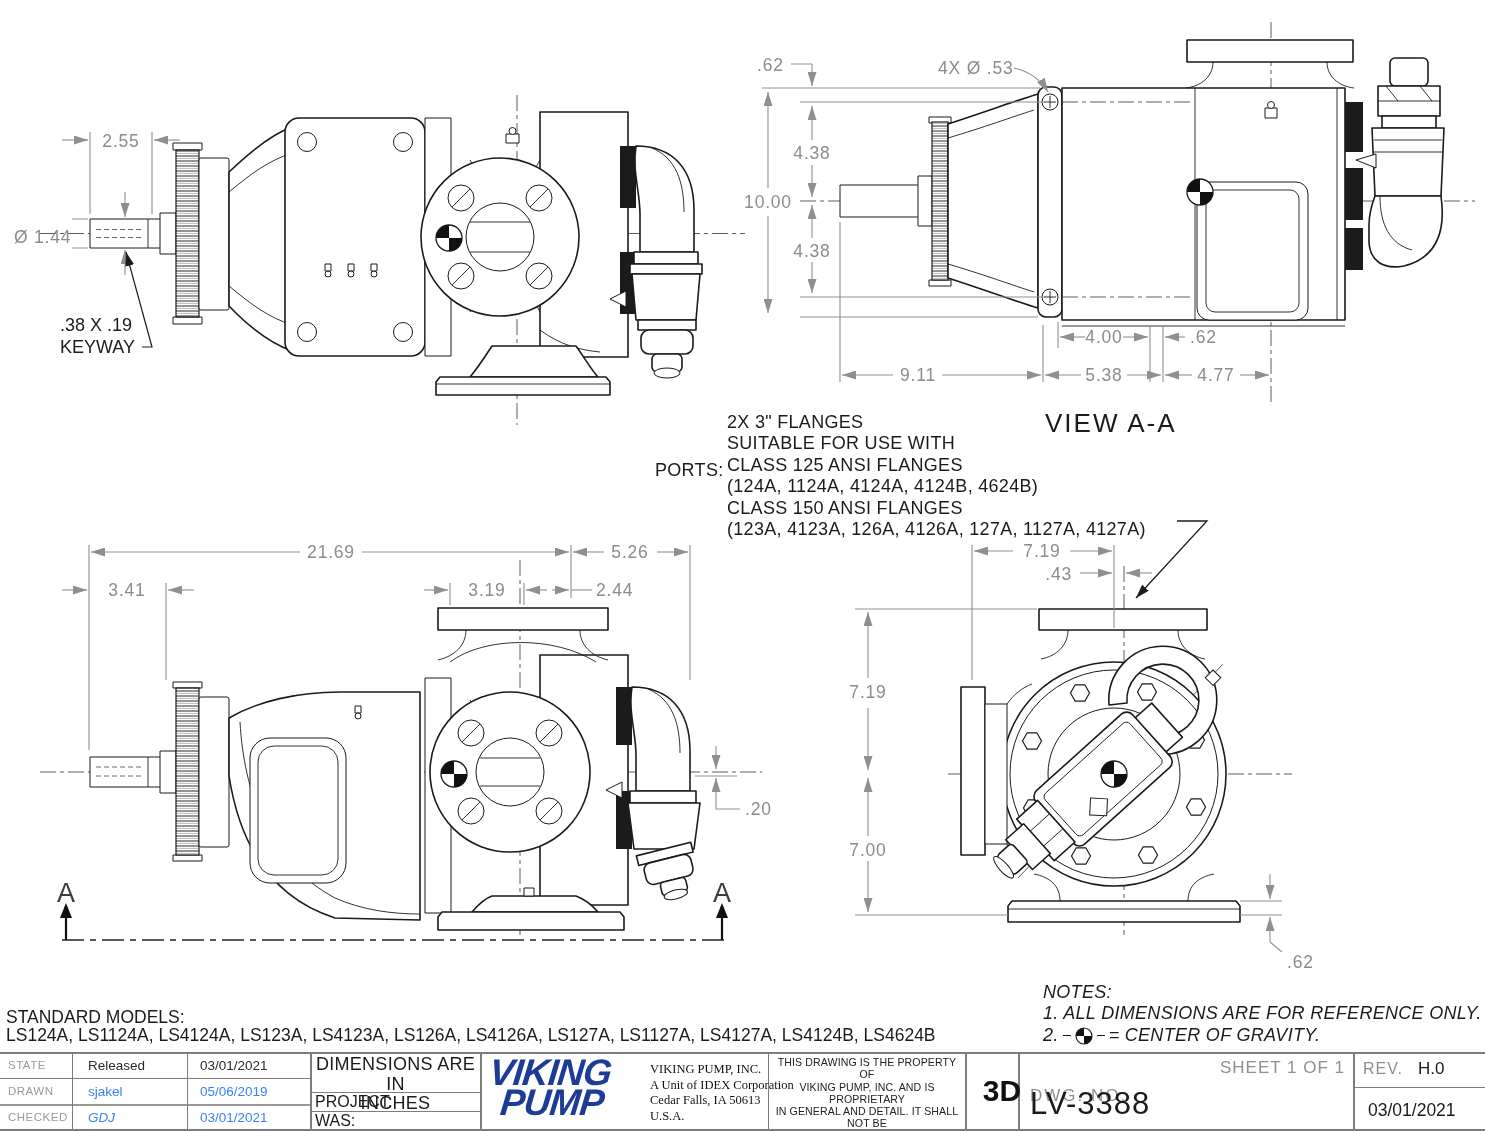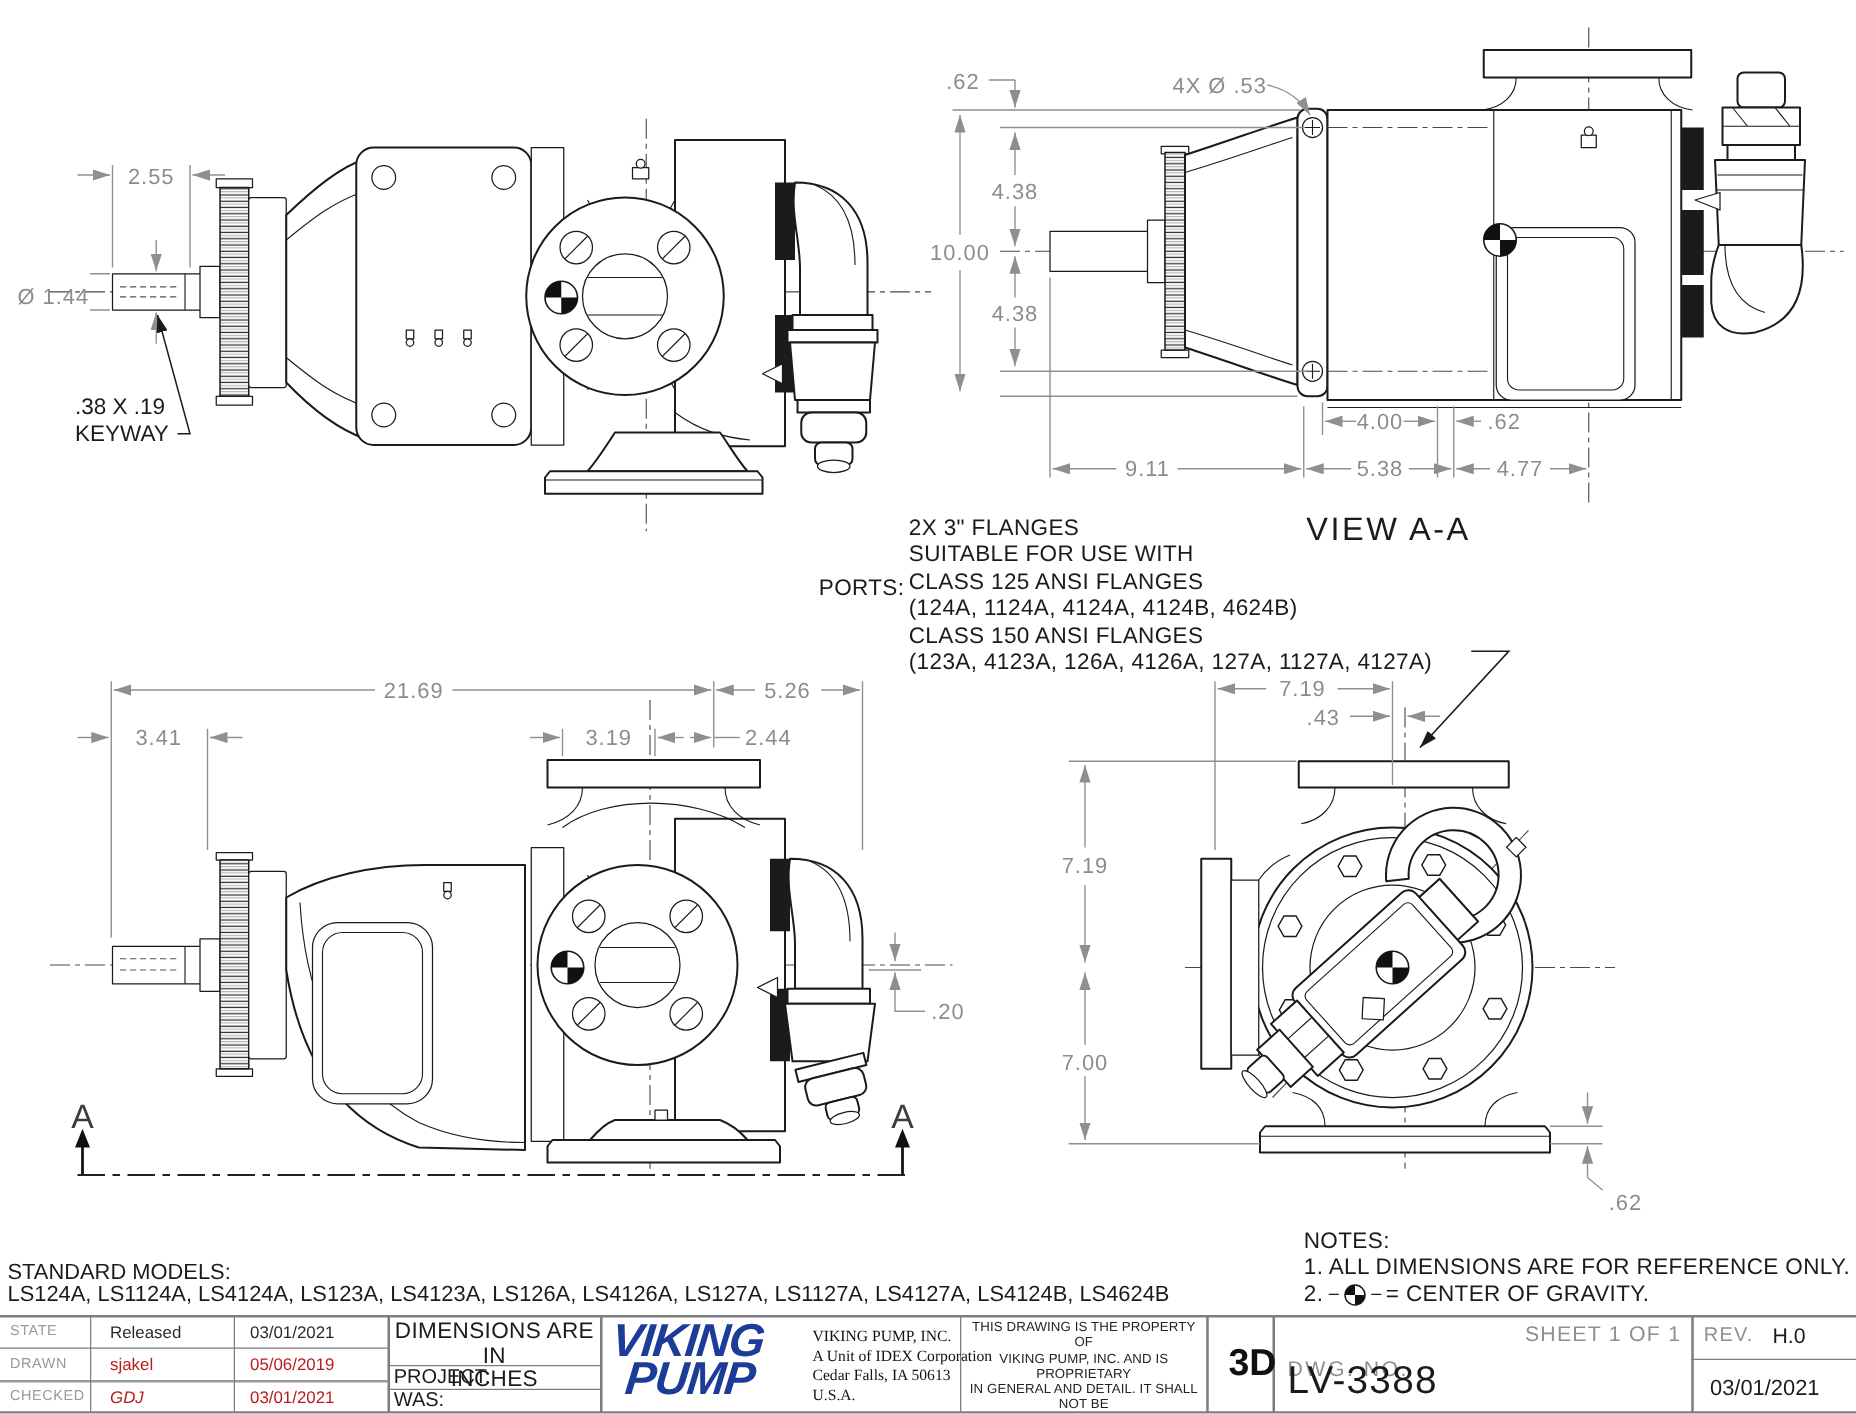--- a/index.html
+++ b/index.html
@@ -20,21 +20,21 @@
   .abs{position:absolute;}
   .note-black{color:#1b1b1b;font-size:18px;line-height:21.4px;letter-spacing:.3px;white-space:nowrap;}
   .viewaa{color:#1b1b1b;font-size:26px;letter-spacing:2px;}
   .cgline{display:flex;align-items:center;gap:4px;}
   .cgdash{display:inline-block;width:8px;border-top:1.6px solid #1b1b1b;}
   
   #tblock .cell{position:absolute;box-sizing:border-box;}
   .tb-line{position:absolute;background:#7d7d7d;}
   .tb-label{color:#9a9a9a;font-size:11.5px;letter-spacing:.5px;}
   .tb-val-dark{color:#2a2a2a;font-size:13.5px;}
-  .tb-val-gray{color:#b91c1c;font-size:13.5px;}
+  .tb-val-gray{color:#3b82f6;font-size:13.5px;}
   .dimnote{color:#1b1b1b;font-size:18px;text-align:center;line-height:19.5px;letter-spacing:.3px;}
   .projwas{color:#1b1b1b;font-size:16px;}
   .logo{color:#1d3c97;font-weight:900;font-style:italic;font-size:37px;line-height:30px;
         letter-spacing:-1px;transform:skewX(-6deg);}
   .logo .l2{margin-left:14px;}
   .company{font-family:"Liberation Serif",serif;color:#111;font-size:12.5px;line-height:15.5px;}
   .prop{color:#222;font-size:10.6px;line-height:12.3px;text-align:center;letter-spacing:.1px;}
   .badge3d{color:#111;font-weight:bold;font-size:30px;}
   .dwglabel{color:#8f8f8f;font-size:17px;letter-spacing:2px;}
   .dwgno{color:#1a1a1a;font-size:31px;letter-spacing:1px;}
@@ -406,21 +406,21 @@
   <div>2X 3" FLANGES</div>
   <div>SUITABLE FOR USE WITH</div>
   <div>CLASS 125 ANSI FLANGES</div>
   <div>(124A, 1124A, 4124A, 4124B, 4624B)</div>
   <div>CLASS 150 ANSI FLANGES</div>
   <div>(123A, 4123A, 126A, 4126A, 127A, 1127A, 4127A)</div>
 </div>
 
 <div class="abs viewaa" style="left:1045px;top:408px;">VIEW A-A</div>
 
-<div class="abs note-black" style="left:1043px;top:982px;">
+<div class="abs note-black" style="left:1043px;top:982px;font-style:italic;">
   <div>NOTES:</div>
   <div>1.  ALL DIMENSIONS ARE FOR REFERENCE ONLY.</div>
   <div class="cgline">
     <span>2.</span>
     <span class="cgdash"></span>
     <svg width="18" height="18" viewBox="-9 -9 18 18" style="position:static">
       <circle r="8" fill="#fff" stroke="#1b1b1b" stroke-width="1.2"></circle>
       <path d="M0,-8 A8,8 0 0 0 -8,0 L0,0 Z" fill="#111"></path>
       <path d="M0,8 A8,8 0 0 0 8,0 L0,0 Z" fill="#111"></path>
     </svg>

